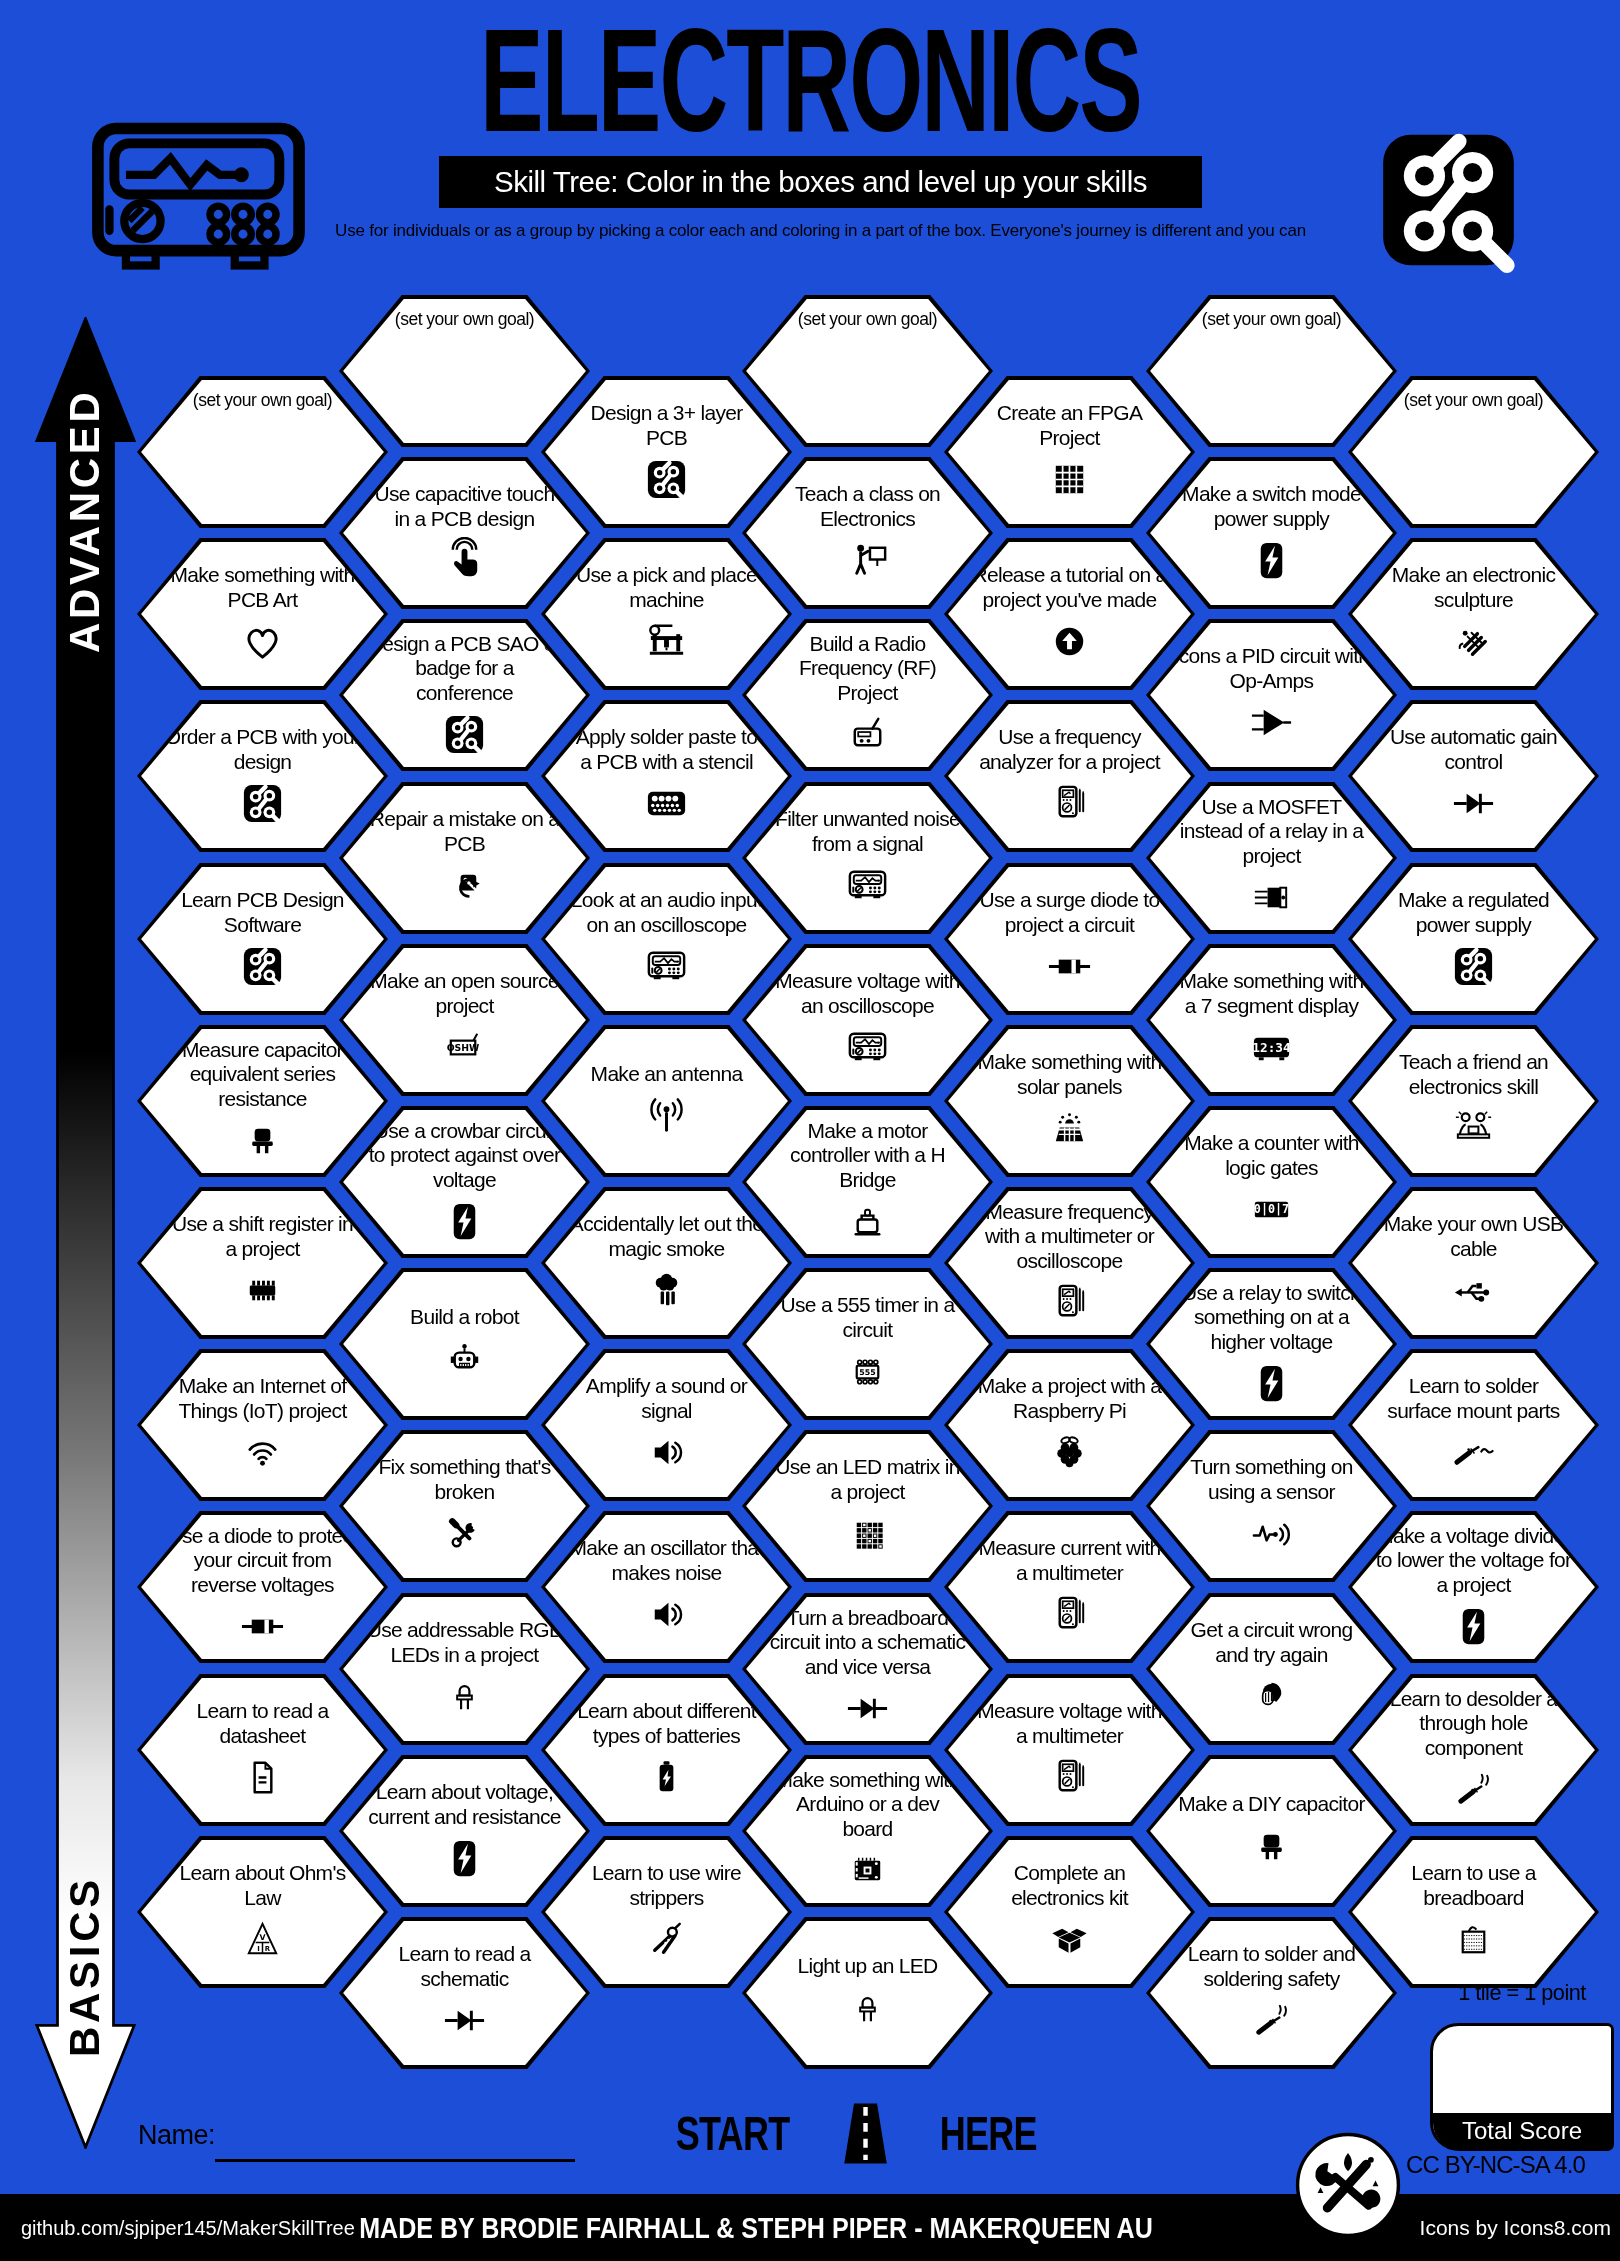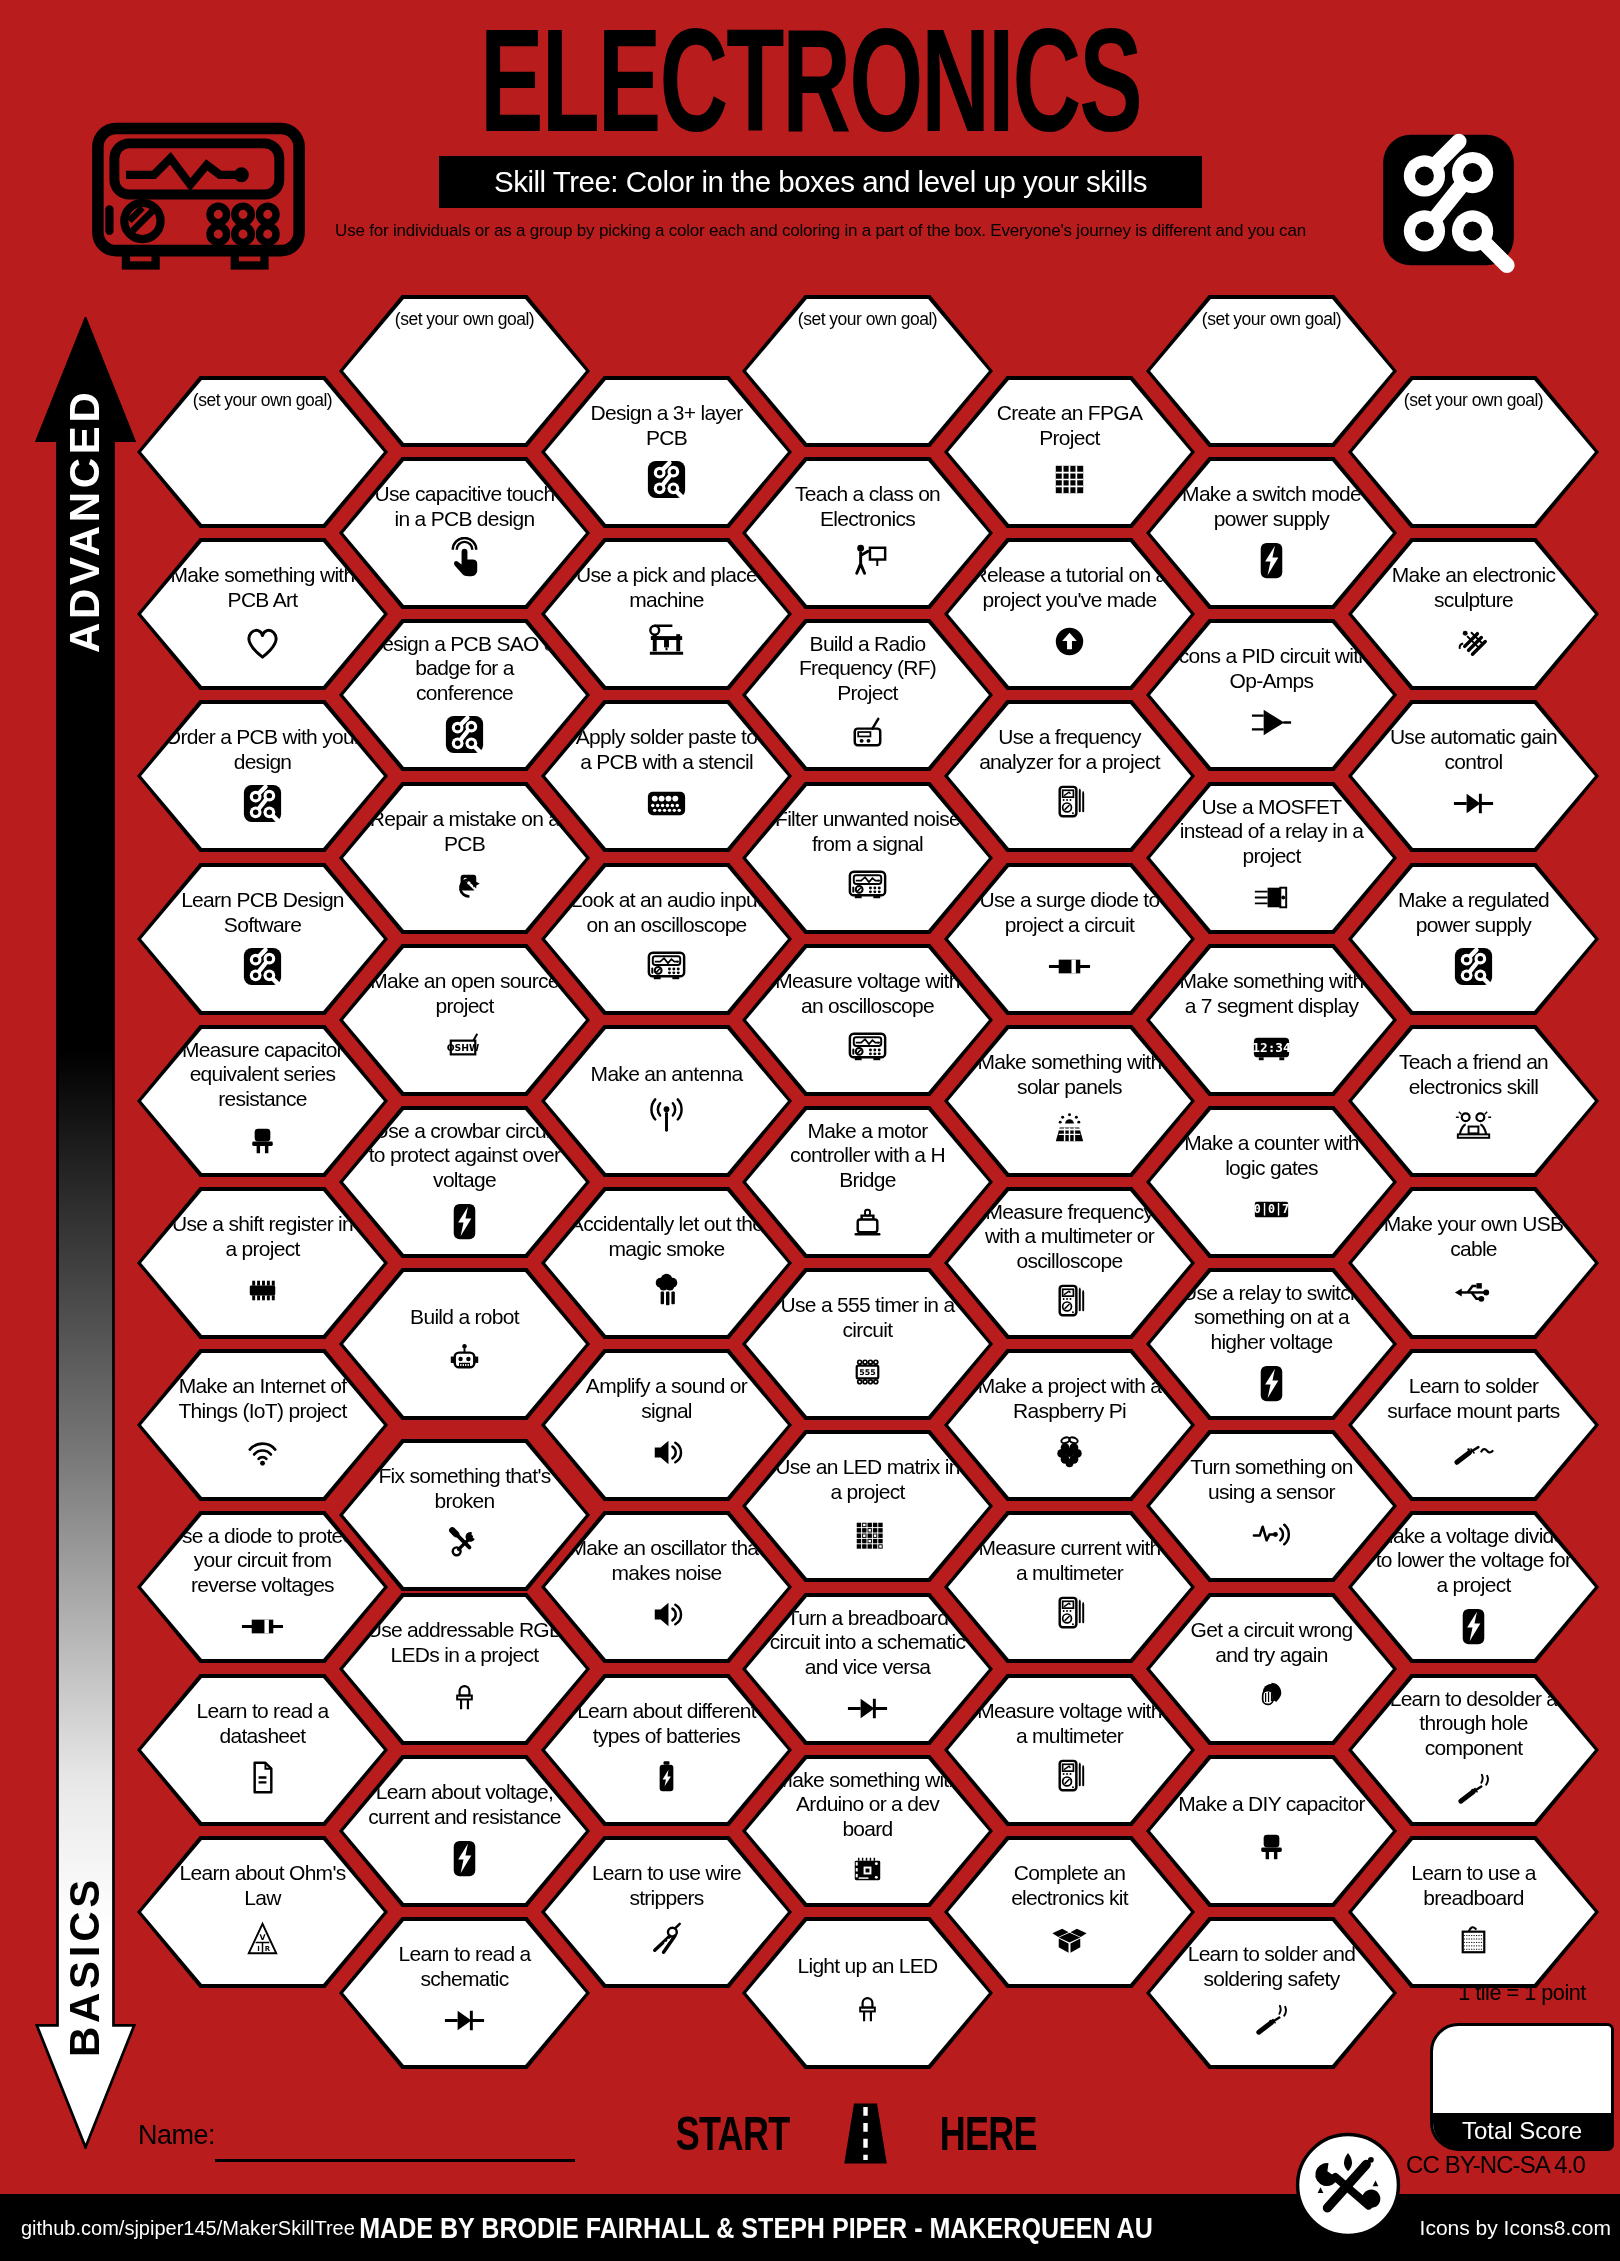--- a/index.html
+++ b/index.html
@@ -1,16 +1,16 @@
 <!DOCTYPE html>
 <html style="font-size:7.4px"><head>
 <meta charset="utf-8">
 <style>
   html,body{margin:0;padding:0;background:#888;}
-  #page{position:relative;width:1621px;height:2261px;background:#b91c1c;overflow:hidden;
+  #page{position:relative;width:1621px;height:2261px;background:#1d4ed8;overflow:hidden;
         font-family:"Liberation Sans",sans-serif;color:#000;}
 
   
   .title{position:absolute;left:0;right:0;top:-3.7px;text-align:center;
          font-size:136px;font-weight:800;letter-spacing:-2.8px;
          transform:scale(0.70,1.08);transform-origin:50% 0;white-space:nowrap;}
   .subtitle-bar{position:absolute;left:439px;top:156px;width:763px;height:52px;background:#000;}
   .subtitle-bar span{display:block;text-align:center;line-height:52px;color:#fff;font-size:29.5px;letter-spacing:-0.5px;}
   .description{position:absolute;left:295px;top:218px;width:1051px;text-align:center;
                font-size:17px;line-height:1.5;letter-spacing:-0.2px;}
@@ -415,21 +415,21 @@
                 <circle cx="40" cy="47" r="4.5" fill="#000"></circle>
                 <circle cx="56" cy="47" r="4.5" fill="#000"></circle>
                 <path d="M38 56 h20 v7 h-20 z M43 56 v7 M48 56 v7 M53 56 v7" fill="none" stroke="#000" stroke-width="2.5"></path>
                 <rect x="20" y="42" width="8" height="13" fill="#000"></rect>
                 <rect x="68" y="42" width="8" height="13" fill="#000"></rect>
               </svg>
             </div>
           </div>
         </div>
       </div>
-      <div class="hex" style="left: 339px; top: 1430px; margin-top: 9px;">
+      <div class="hex" style="left: 339px; top: 1430px;">
         <div class="hex-border"></div>
         <div class="hex-fill">
           <div class="hex-content">
             <div class="hex-label">Fix something that's broken</div>
             <div class="hex-icon">
               <svg viewBox="0 0 96 96">
                 <path d="M30 30 L58 58" stroke="#000" stroke-width="8" stroke-linecap="round"></path>
                 <path d="M23 23 l8 8" stroke="#000" stroke-width="13" stroke-linecap="round"></path>
                 <path d="M63 27 a10 10 0 1 0 6 14 l-7 -5 z" fill="#000"></path>
                 <path d="M62 36 L36 62" stroke="#000" stroke-width="7" stroke-linecap="round"></path>

